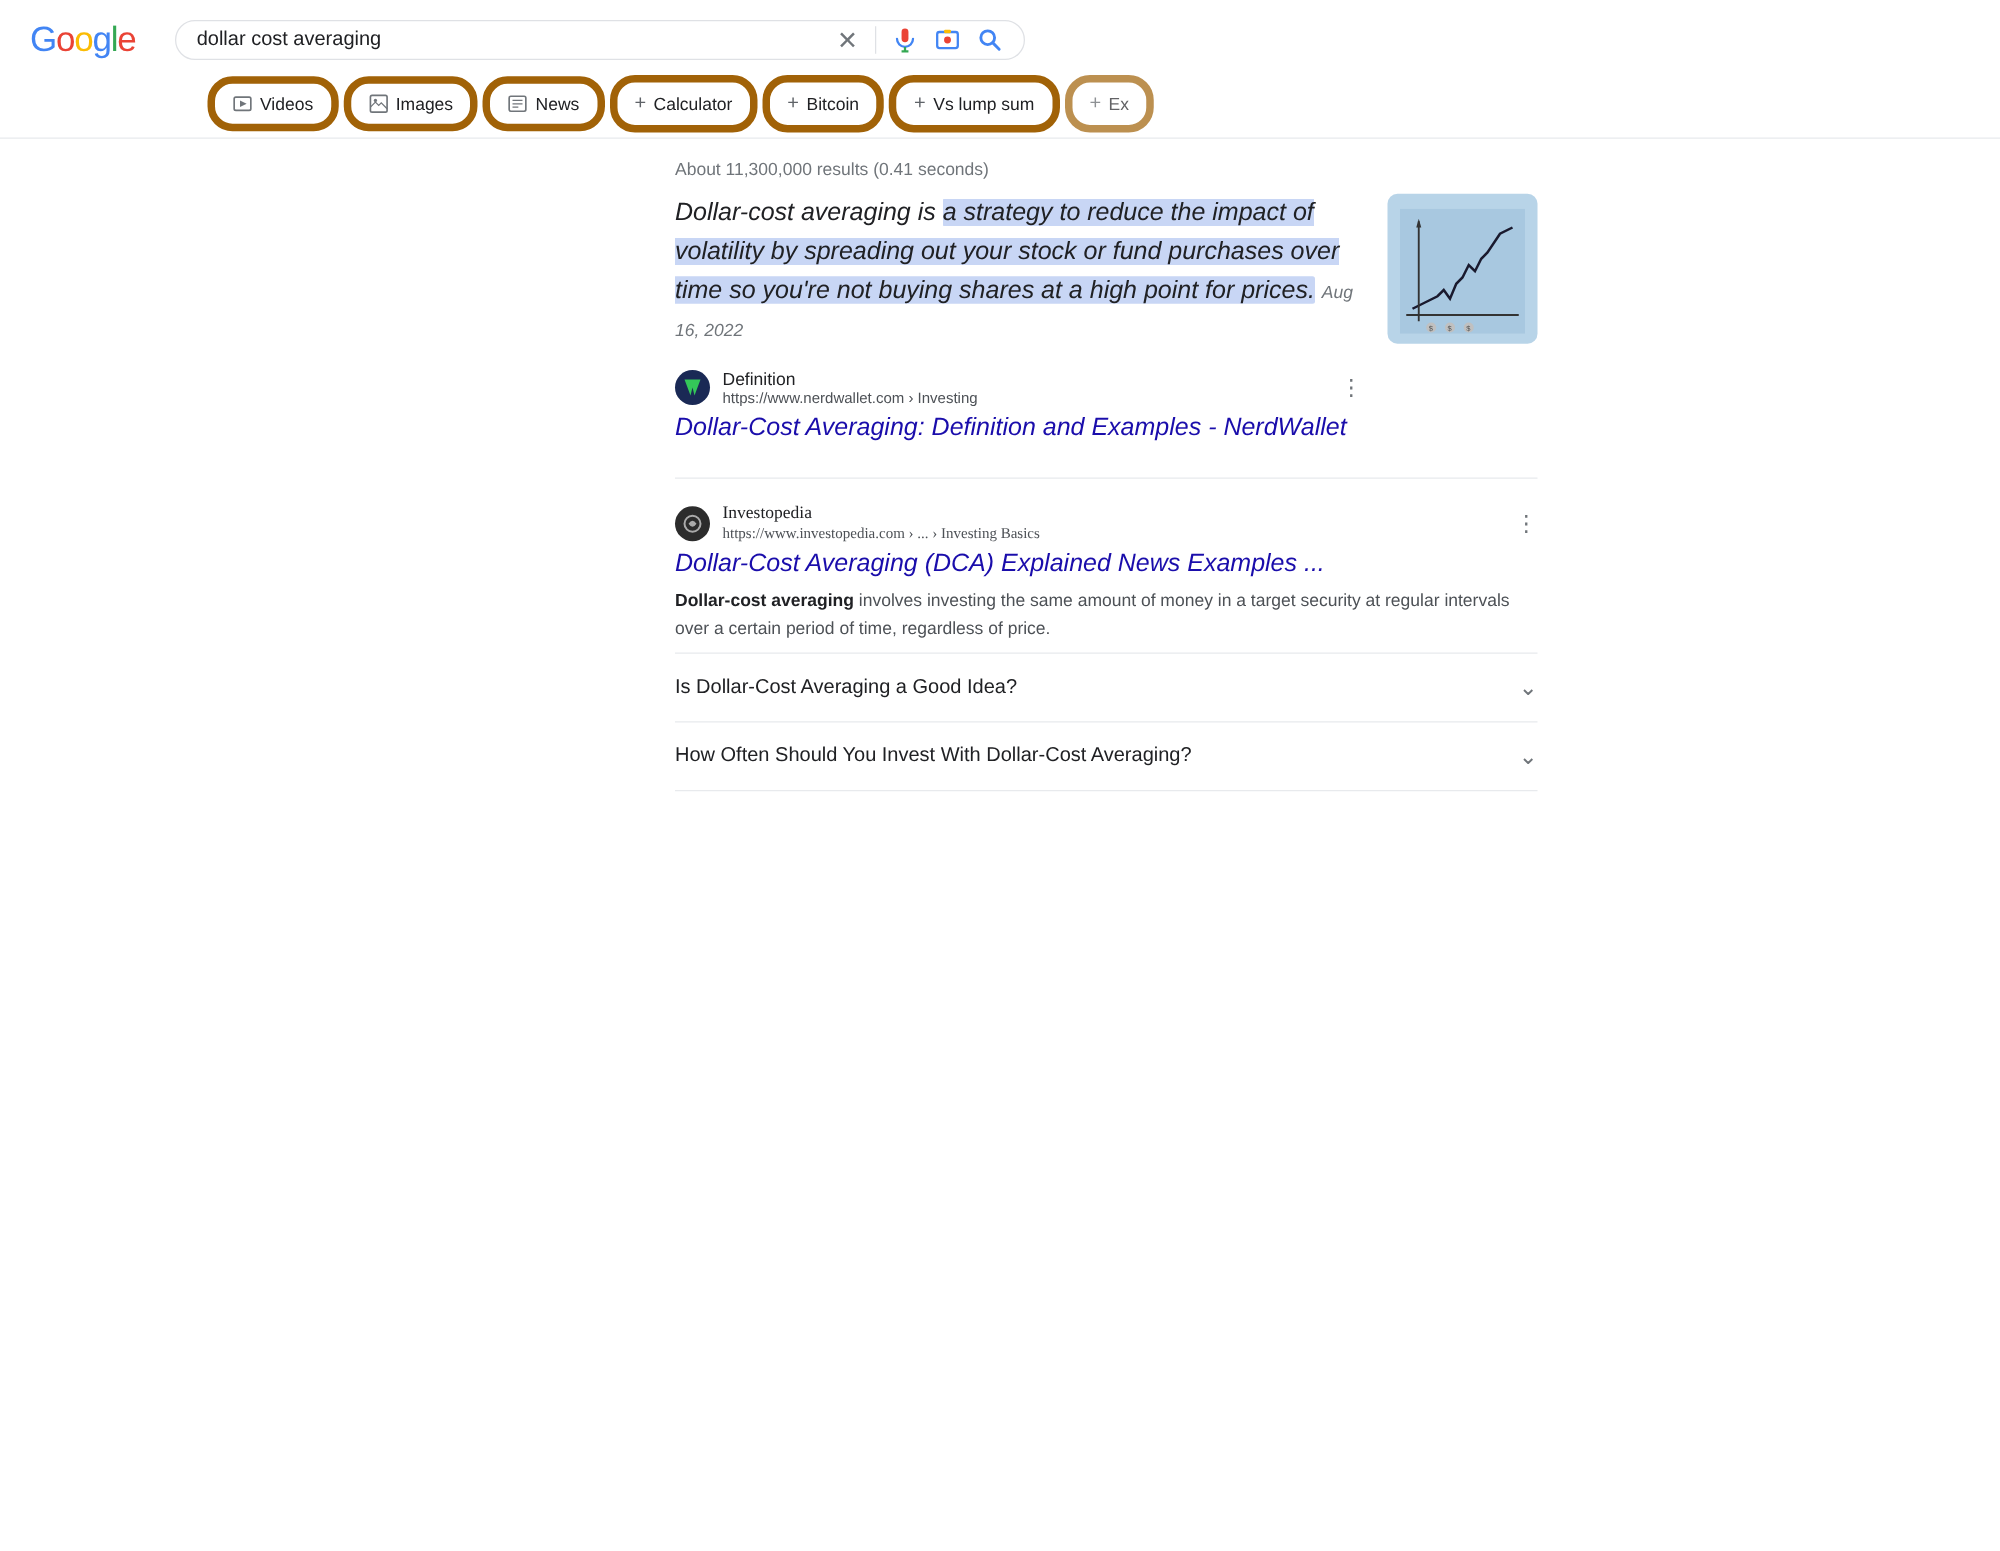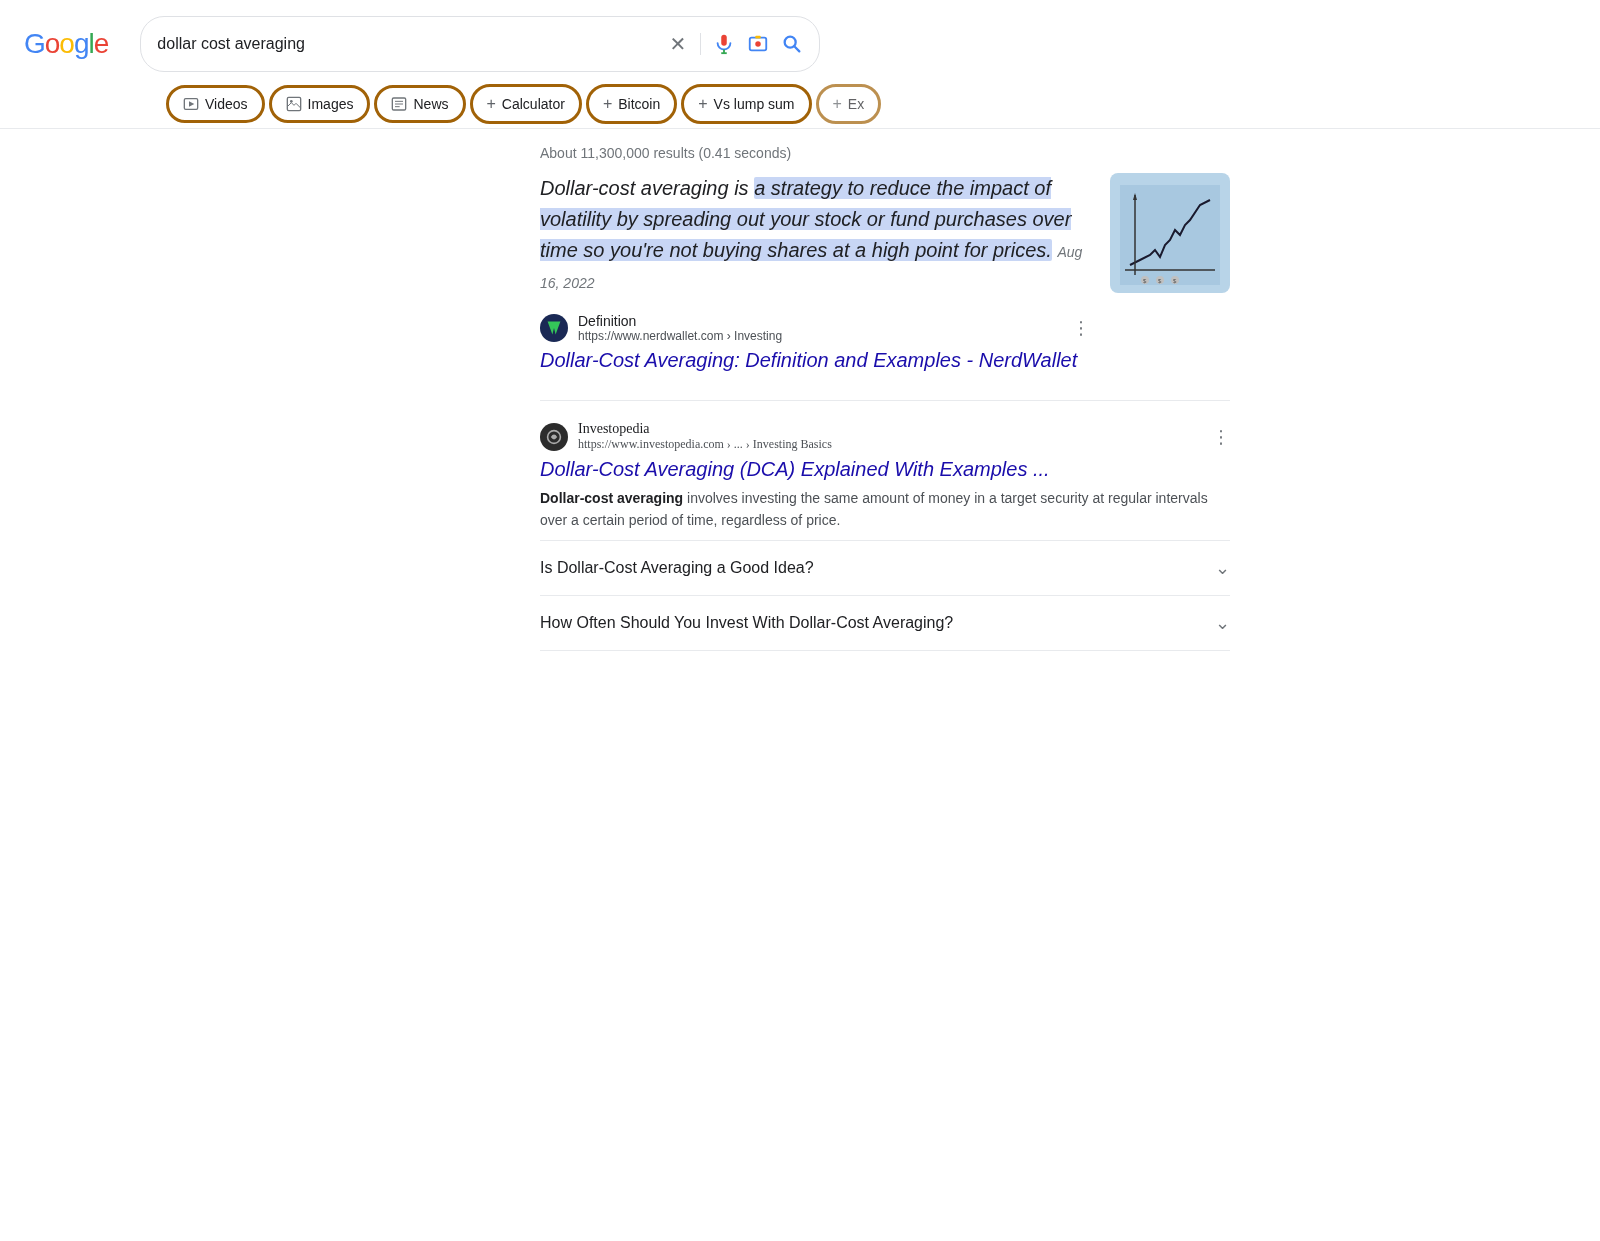--- a/index.html
+++ b/index.html
@@ -7,34 +7,34 @@
 
     
     .header { display: flex; align-items: center; padding: 16px 24px 8px 24px; gap: 20px; }
     .google-logo { display: flex; align-items: center; font-size: 28px; font-weight: 400; letter-spacing: -1px; margin-right: 12px; text-decoration: none; }
     .g-blue { color: #4285F4; }
     .g-red { color: #EA4335; }
     .g-yellow { color: #FBBC05; }
     .g-green { color: #34A853; }
 
     .search-bar-wrapper { flex: 1; max-width: 680px; }
-    .search-bar { display: flex; align-items: center; border: 1px solid #dfe1e5; border-radius: 24px; padding: 8px 16px; height: 56px; gap: 12px; }
+    .search-bar { display: flex; align-items: center; border: 1px solid #dfe1e5; border-radius: 24px; padding: 8px 16px; height: 32px; gap: 12px; }
     .search-input { flex: 1; border: none; outline: none; font-size: 16px; color: #202124; background: transparent; }
     .search-clear { cursor: pointer; color: #70757a; font-size: 20px; padding: 2px; }
     .search-icons { display: flex; align-items: center; gap: 12px; border-left: 1px solid #dfe1e5; padding-left: 12px; }
     .icon-btn { cursor: pointer; display: flex; align-items: center; justify-content: center; }
 
     
     .mic-icon svg { width: 22px; height: 22px; }
     .camera-icon svg { width: 22px; height: 22px; }
     .search-icon-btn svg { width: 22px; height: 22px; }
 
     
     .tab-bar { display: flex; align-items: center; padding: 4px 166px; border-bottom: 1px solid #e8eaed; gap: 4px; overflow: hidden; }
-    .tab { display: flex; align-items: center; gap: 6px; padding: 8px 14px; border: 3px solid #a16207; border-radius: 20px; cursor: pointer; font-size: 14px; color: #202124; white-space: nowrap; }
+    .tab { display: flex; align-items: center; gap: 6px; padding: 8px 14px; border: 6px solid #a16207; border-radius: 20px; cursor: pointer; font-size: 14px; color: #202124; white-space: nowrap; }
     .tab-icon { display: flex; align-items: center; }
     .tab-plus { color: #5f6368; font-size: 16px; font-weight: 300; }
 
     
     .results-area { max-width: 860px; margin: 0 auto; padding: 0 0 0 170px; }
     .results-stats { color: #70757a; font-size: 14px; padding: 16px 0 12px 0; }
 
     
     .featured-snippet { display: flex; gap: 20px; margin-bottom: 24px; }
     .snippet-text-block { flex: 1; }
@@ -241,21 +241,21 @@
           <path d="M6,10 Q10,4 14,10 Q10,16 6,10" fill="#aaa"></path>
         </svg>
       </div>
       <div class="source-info">
         <div class="source-name">Investopedia</div>
         <div class="source-url">https://www.investopedia.com › ... › Investing Basics</div>
       </div>
       <span class="source-menu">⋮</span>
     </div>
 
-    <a class="result-link" href="#">Dollar-Cost Averaging (DCA) Explained With Examples ...</a>
+    <a class="result-link" href="#">Dollar-Cost Averaging (DCA) Explained News Examples ...</a>
 
     <p class="result-description">
       <strong>Dollar-cost averaging</strong><span> involves investing the same amount of money in a target security at regular intervals over a certain period of time, regardless of price.</span>
     </p>
   </div>
 
   <div>
     <div class="faq-item">
       <span class="faq-question">Is Dollar-Cost Averaging a Good Idea?</span>
       <span class="faq-chevron">⌄</span>

